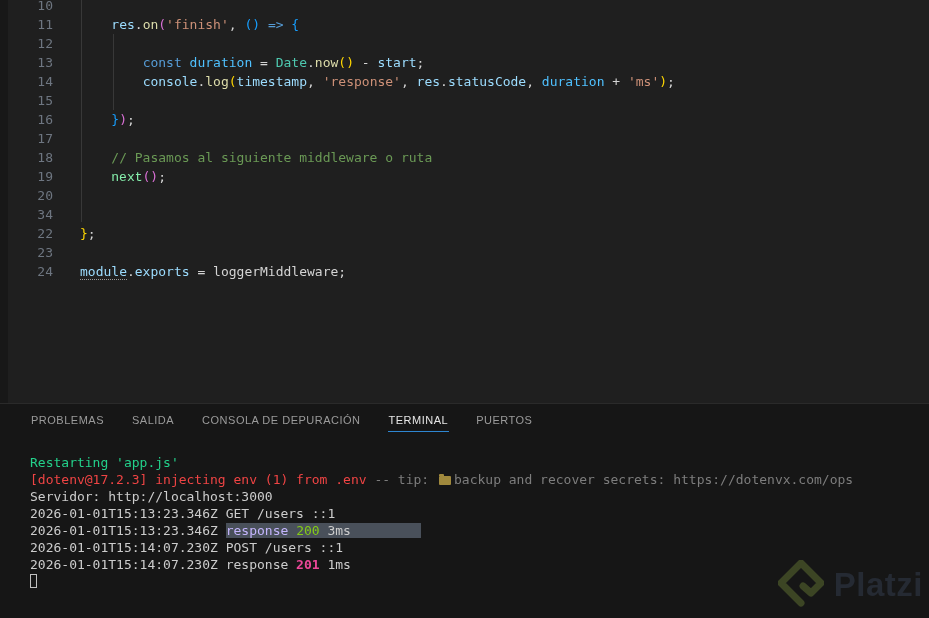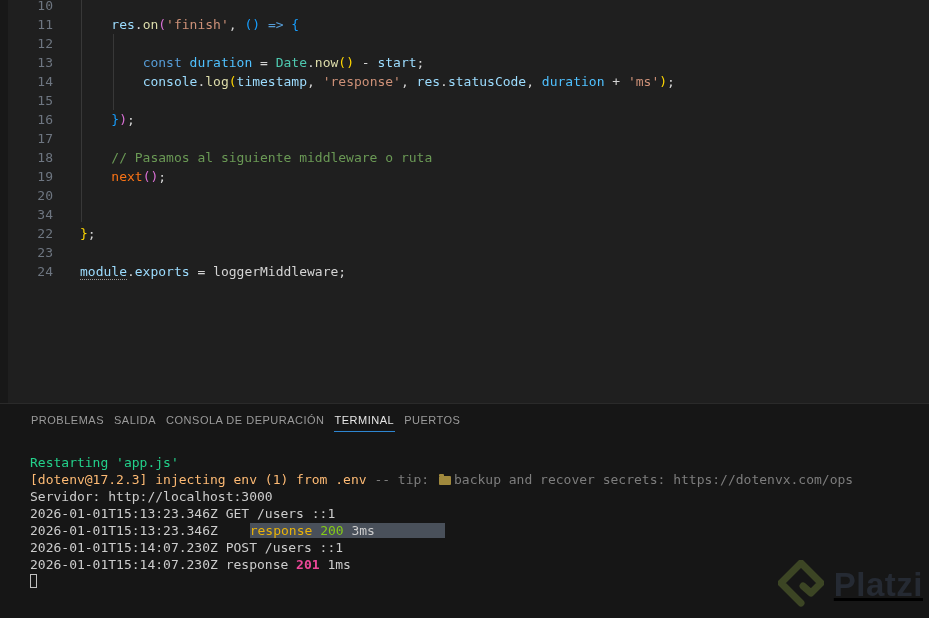--- a/index.html
+++ b/index.html
@@ -13,78 +13,78 @@
   .cline { height:19px; line-height:19px; font-size:13px; white-space:pre; }
   .lnum { display:inline-block; width:45px; text-align:right; color:#6e7681; }
   .ltext { padding-left:27px; white-space:pre; }
   .hint { border-bottom:1px dotted #9a9a9a; }
   .iguide { position:absolute; width:1px; background:#383838; }
   .iguide.g1 { left:81px; top:0; height:222px; }
   .iguide.g2 { left:113px; top:34px; height:76px; }
 
   
   .panel { position:absolute; left:0; top:403px; width:929px; height:215px; background:#161616; border-top:1px solid #2a2a2a; }
-  .tabbar { height:34px; display:flex; align-items:center; gap:8px; padding-left:30px;
+  .tabbar { height:34px; display:flex; align-items:center; gap:26px; padding-left:30px;
             font-family:"Liberation Sans", sans-serif; font-size:11px; letter-spacing:.5px;text-align:center; }
   .tab { color:#9b9b9b; padding:4px 1px 5px; border-bottom:1.5px solid transparent; cursor:pointer; }
   .tab.active { color:#e6e6e6; border-bottom-color:#2e86d1; }
 
   .term { position:absolute; left:30px; top:50px; font-size:13px; line-height:17px; cursor:text; }
   .trow { white-space:pre; height:17px; }
   .sel { background:#49505a; }
   .cursor { display:inline-block; width:7px; height:14px; border:1px solid #c0c0c0; vertical-align:-2px; }
   .folder { display:inline-block; width:12px; height:9px; background:#a0893d; border-radius:1px;
             position:relative; margin:0 3px 0 2px; vertical-align:-1px; }
   .folder::before { content:''; position:absolute; top:-2px; left:0; width:5px; height:2px;
             background:#a0893d; border-radius:1px 1px 0 0; }
 
   
-  .watermark { position:absolute; right:6px; bottom:8px; display:flex; align-items:center; gap:10px;text-decoration:underline; }
+  .watermark { position:absolute; right:6px; bottom:8px; display:flex; align-items:center; gap:10px; }
   .wm-text { font-family:"Liberation Sans", sans-serif; font-size:33px; font-weight:600; color:#252a33; letter-spacing:.5px; }
 </style>
 </head>
 <body>
 
 <div class="editor">
   <div class="edge-strip"></div>
   <div class="iguide g1"></div>
   <div class="iguide g2"></div>
   <div class="code-area">
       <div class="cline"><span class="lnum">10</span><span class="ltext"></span></div>
       <div class="cline"><span class="lnum">11</span><span class="ltext"><span style="color: rgb(212, 212, 212);">    </span><span style="color: rgb(156, 220, 254);">res</span><span style="color: rgb(212, 212, 212);">.</span><span style="color: rgb(220, 220, 170);">on</span><span style="color: rgb(218, 112, 214);">(</span><span style="color: rgb(206, 145, 120);">'finish'</span><span style="color: rgb(212, 212, 212);">, </span><span style="color: rgb(23, 159, 255);">()</span><span style="color: rgb(212, 212, 212);"> </span><span style="color: rgb(86, 156, 214);">=&gt;</span><span style="color: rgb(212, 212, 212);"> </span><span style="color: rgb(23, 159, 255);">{</span></span></div>
       <div class="cline"><span class="lnum">12</span><span class="ltext"></span></div>
       <div class="cline"><span class="lnum">13</span><span class="ltext"><span style="color: rgb(212, 212, 212);">        </span><span style="color: rgb(86, 156, 214);">const</span><span style="color: rgb(212, 212, 212);"> </span><span style="color: rgb(79, 193, 255);">duration</span><span style="color: rgb(212, 212, 212);"> = </span><span style="color: rgb(78, 201, 176);">Date</span><span style="color: rgb(212, 212, 212);">.</span><span style="color: rgb(220, 220, 170);">now</span><span style="color: rgb(255, 215, 0);">()</span><span style="color: rgb(212, 212, 212);"> - </span><span style="color: rgb(156, 220, 254);">start</span><span style="color: rgb(212, 212, 212);">;</span></span></div>
       <div class="cline"><span class="lnum">14</span><span class="ltext"><span style="color: rgb(212, 212, 212);">        </span><span style="color: rgb(156, 220, 254);">console</span><span style="color: rgb(212, 212, 212);">.</span><span style="color: rgb(220, 220, 170);">log</span><span style="color: rgb(255, 215, 0);">(</span><span style="color: rgb(156, 220, 254);">timestamp</span><span style="color: rgb(212, 212, 212);">, </span><span style="color: rgb(206, 145, 120);">'response'</span><span style="color: rgb(212, 212, 212);">, </span><span style="color: rgb(156, 220, 254);">res</span><span style="color: rgb(212, 212, 212);">.</span><span style="color: rgb(156, 220, 254);">statusCode</span><span style="color: rgb(212, 212, 212);">, </span><span style="color: rgb(79, 193, 255);">duration</span><span style="color: rgb(212, 212, 212);"> + </span><span style="color: rgb(206, 145, 120);">'ms'</span><span style="color: rgb(255, 215, 0);">)</span><span style="color: rgb(212, 212, 212);">;</span></span></div>
       <div class="cline"><span class="lnum">15</span><span class="ltext"></span></div>
       <div class="cline"><span class="lnum">16</span><span class="ltext"><span style="color: rgb(212, 212, 212);">    </span><span style="color: rgb(23, 159, 255);">}</span><span style="color: rgb(218, 112, 214);">)</span><span style="color: rgb(212, 212, 212);">;</span></span></div>
       <div class="cline"><span class="lnum">17</span><span class="ltext"></span></div>
       <div class="cline"><span class="lnum">18</span><span class="ltext"><span style="color: rgb(212, 212, 212);">    </span><span style="color: rgb(106, 153, 85);">// Pasamos al siguiente middleware o ruta</span></span></div>
-      <div class="cline"><span class="lnum">19</span><span class="ltext"><span style="color: rgb(212, 212, 212);">    </span><span style="color: #f97316;">next</span><span style="color: rgb(218, 112, 214);">()</span><span style="color: rgb(212, 212, 212);">;</span></span></div>
+      <div class="cline"><span class="lnum">19</span><span class="ltext"><span style="color: rgb(212, 212, 212);">    </span><span style="color: #86efac; font-family: Liberation Mono, monospace;">next</span><span style="color: rgb(218, 112, 214);">()</span><span style="color: rgb(212, 212, 212);">;</span></span></div>
       <div class="cline"><span class="lnum">20</span><span class="ltext"></span></div>
       <div class="cline"><span class="lnum">34</span><span class="ltext"></span></div>
       <div class="cline"><span class="lnum">22</span><span class="ltext"><span style="color: rgb(255, 215, 0);">}</span><span style="color: rgb(212, 212, 212);">;</span></span></div>
       <div class="cline"><span class="lnum">23</span><span class="ltext"></span></div>
       <div class="cline"><span class="lnum">24</span><span class="ltext"><span class="hint" style="color: rgb(156, 220, 254);">module</span><span style="color: rgb(212, 212, 212);">.</span><span style="color: rgb(156, 220, 254);">exports</span><span style="color: rgb(212, 212, 212);"> = </span><span style="color: rgb(212, 212, 212);">loggerMiddleware</span><span style="color: rgb(212, 212, 212);">;</span></span></div>
     </div>
 </div>
 
 <div class="panel">
   <div class="tabbar">
       <div class="tab">PROBLEMAS</div>
       <div class="tab">SALIDA</div>
       <div class="tab">CONSOLA DE DEPURACIÓN</div>
       <div class="tab active">TERMINAL</div>
       <div class="tab">PUERTOS</div>
     </div>
   <div class="term">
       <div class="trow"><span style="color: rgb(35, 209, 139);">Restarting 'app.js'</span></div>
-      <div class="trow"><span style="color: #fdba74;">[dotenv@17.2.3] injecting env (1) from .env </span><span style="color: rgb(125, 125, 125);">-- tip: </span><span class="folder"></span><span style="color: rgb(125, 125, 125);">backup and recover secrets: https://dotenvx.com/ops</span></div>
+      <div class="trow"><span style="color: #ef4444;">[dotenv@17.2.3] injecting env (1) from .env </span><span style="color: rgb(125, 125, 125);">-- tip: </span><span class="folder"></span><span style="color: rgb(125, 125, 125);">backup and recover secrets: https://dotenvx.com/ops</span></div>
       <div class="trow"><span style="color: rgb(204, 204, 204);">Servidor: http://localhost:3000</span></div>
       <div class="trow"><span style="color: rgb(204, 204, 204);">2026-01-01T15:13:23.346Z GET /users ::1</span></div>
-      <div class="trow"><span style="color: rgb(204, 204, 204);">2026-01-01T15:13:23.346Z </span><span class="sel" style="color: #eab308; margin-left: 24px;">response </span><span class="sel" style="color: #84cc16;">200</span><span class="sel" style="color: rgb(204, 204, 204);"> 3ms</span><span class="sel" style="color: rgb(204, 204, 204);">         </span></div>
+      <div class="trow"><span style="color: rgb(204, 204, 204);">2026-01-01T15:13:23.346Z </span><span class="sel" style="color: #c4b5fd;">response </span><span class="sel" style="color: #84cc16;">200</span><span class="sel" style="color: rgb(204, 204, 204);"> 3ms</span><span class="sel" style="color: rgb(204, 204, 204);">         </span></div>
       <div class="trow"><span style="color: rgb(204, 204, 204);">2026-01-01T15:14:07.230Z POST /users ::1</span></div>
       <div class="trow"><span style="color: rgb(204, 204, 204);">2026-01-01T15:14:07.230Z response </span><span style="color: #ec4899; font-weight: bold;">201</span><span style="color: rgb(204, 204, 204);"> 1ms</span></div>
       <div class="trow"><span class="cursor"></span></div>
     </div>
   <div class="watermark">
     <svg width="46" height="50" viewBox="0 0 46 50">
       <path d="M23 43 L3 23 L23 3 L43 23 L33 33 L25 26" fill="none" stroke="#3c4524" stroke-width="7" stroke-linejoin="round" stroke-linecap="round"></path>
     </svg>
     <span class="wm-text">Platzi</span>
   </div>

